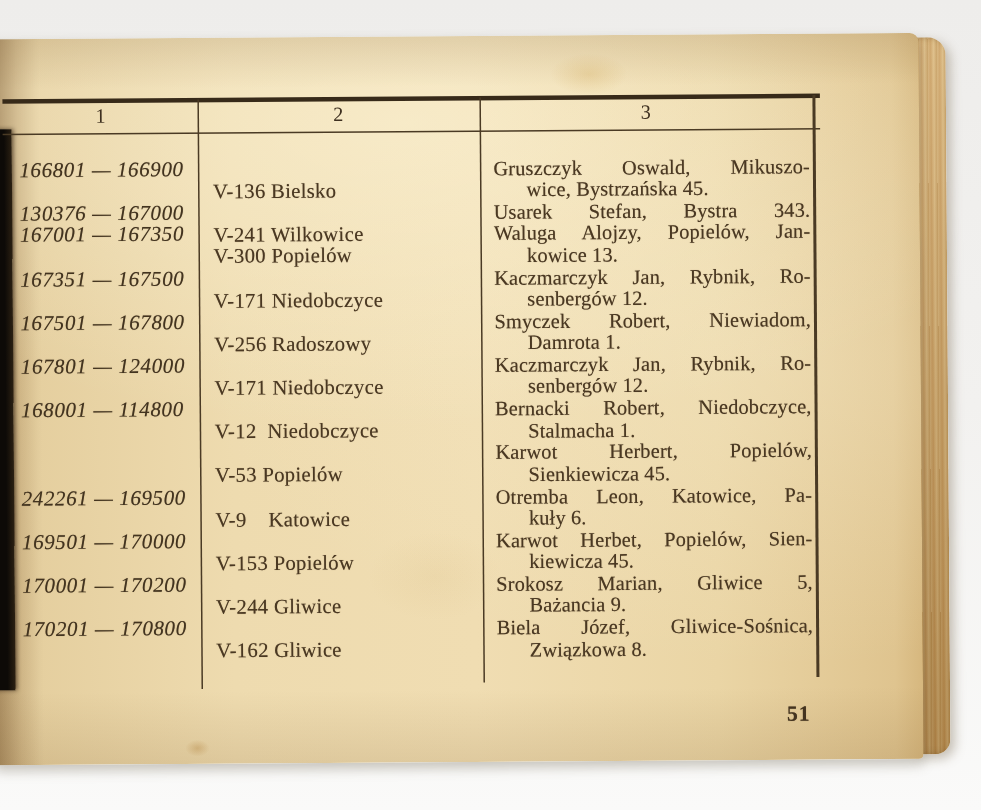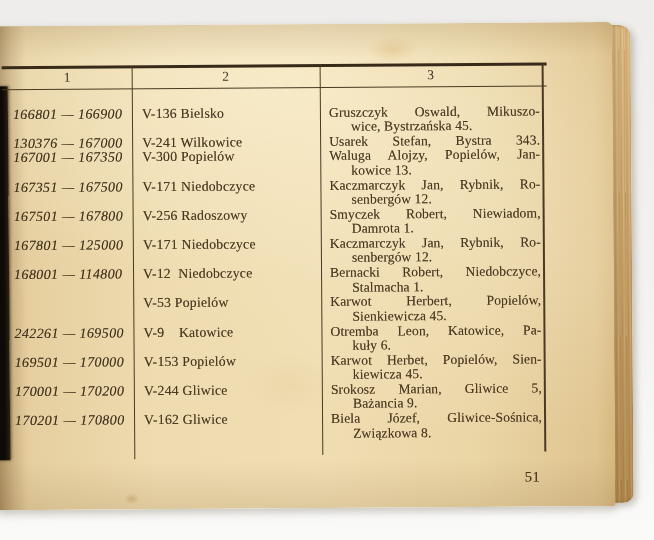--- a/index.html
+++ b/index.html
@@ -58,28 +58,28 @@
     color:#3e3020; text-align:center; letter-spacing:0.3px; }
   .hdr.h1 { left:10px;  width:129px; }
   .hdr.h2 { left:139px; width:188px; }
   .hdr.h3 { left:327px; width:222px; }
 
   #rows { position:absolute; left:0; top:0; width:620px; height:484px; }
   .table-row { position:absolute; left:0; width:100%; }
   .cell { position:absolute; top:0; color:#4a3822;
     text-shadow:0 0 0.5px rgba(74,56,34,0.55); }
   .c1 { left:20px;  font-size:14px;   letter-spacing:0.4px; line-height:14.6px; color:#42331f;font-style:italic; }
-  .c2 { left:149px; font-size:13.8px; letter-spacing:0.2px; line-height:14.6px; white-space:pre; }
+  .c2 { left:149px; font-size:13.8px; letter-spacing:0.2px; line-height:14.6px; white-space:pre;margin-top:14px; }
   .c3 { left:336px; width:211px; font-size:13.6px; letter-spacing:0.1px; }
   .oline { line-height:14.6px; }
   .oline.first { text-align:justify; text-align-last:justify; }
   .oline.cont  { padding-left:22px; }
 
   .pageno { position:absolute; left:519px; top:446px; width:36px; text-align:center;
-    font-size:14.5px; font-weight:normal; letter-spacing:0.6px; color:#443420;
+    font-size:14.5px; font-weight:bold; letter-spacing:0.6px; color:#443420;
     text-shadow:0 0 0.5px rgba(68,52,32,0.5); }
 </style>
 </head>
 <body>
 
 <div class="book">
   <div class="stack"></div>
   <div class="paper">
     <div class="gutter-shadow"></div>
     <div class="stain s1"></div>
@@ -131,21 +131,21 @@
         </div>
         <div class="table-row" style="top: 183.7px;">
           <div class="cell c1">167501 — 167800</div>
           <div class="cell c2">V-256 Radoszowy</div>
           <div class="cell c3">
             <div class="oline first">Smyczek Robert, Niewiadom,</div>
             <div class="oline cont">Damrota 1.</div>
           </div>
         </div>
         <div class="table-row" style="top: 212.9px;">
-          <div class="cell c1">167801 — 125000</div>
+          <div class="cell c1">167801 — 124000</div>
           <div class="cell c2">V-171 Niedobczyce</div>
           <div class="cell c3">
             <div class="oline first">Kaczmarczyk Jan, Rybnik, Ro-</div>
             <div class="oline cont">senbergów 12.</div>
           </div>
         </div>
         <div class="table-row" style="top: 242.1px;">
           <div class="cell c1">168001 — 114800</div>
           <div class="cell c2">V-12  Niedobczyce</div>
           <div class="cell c3">

